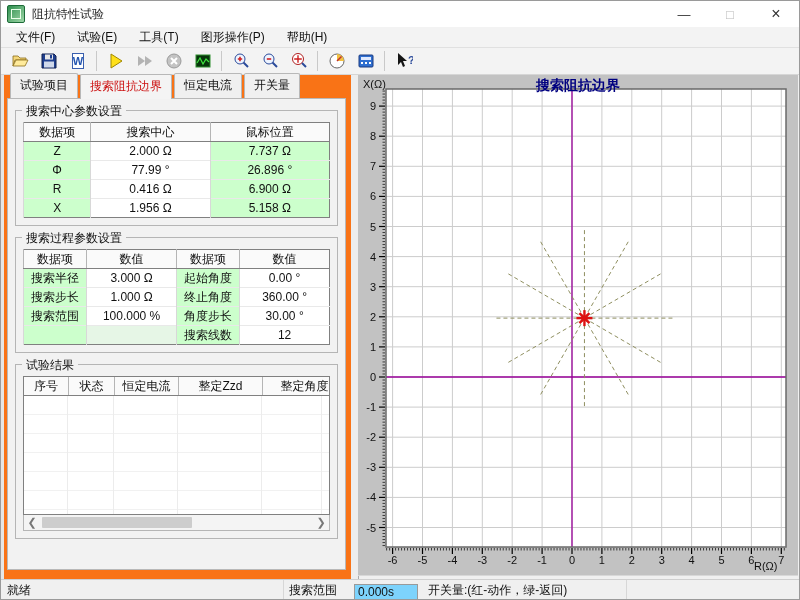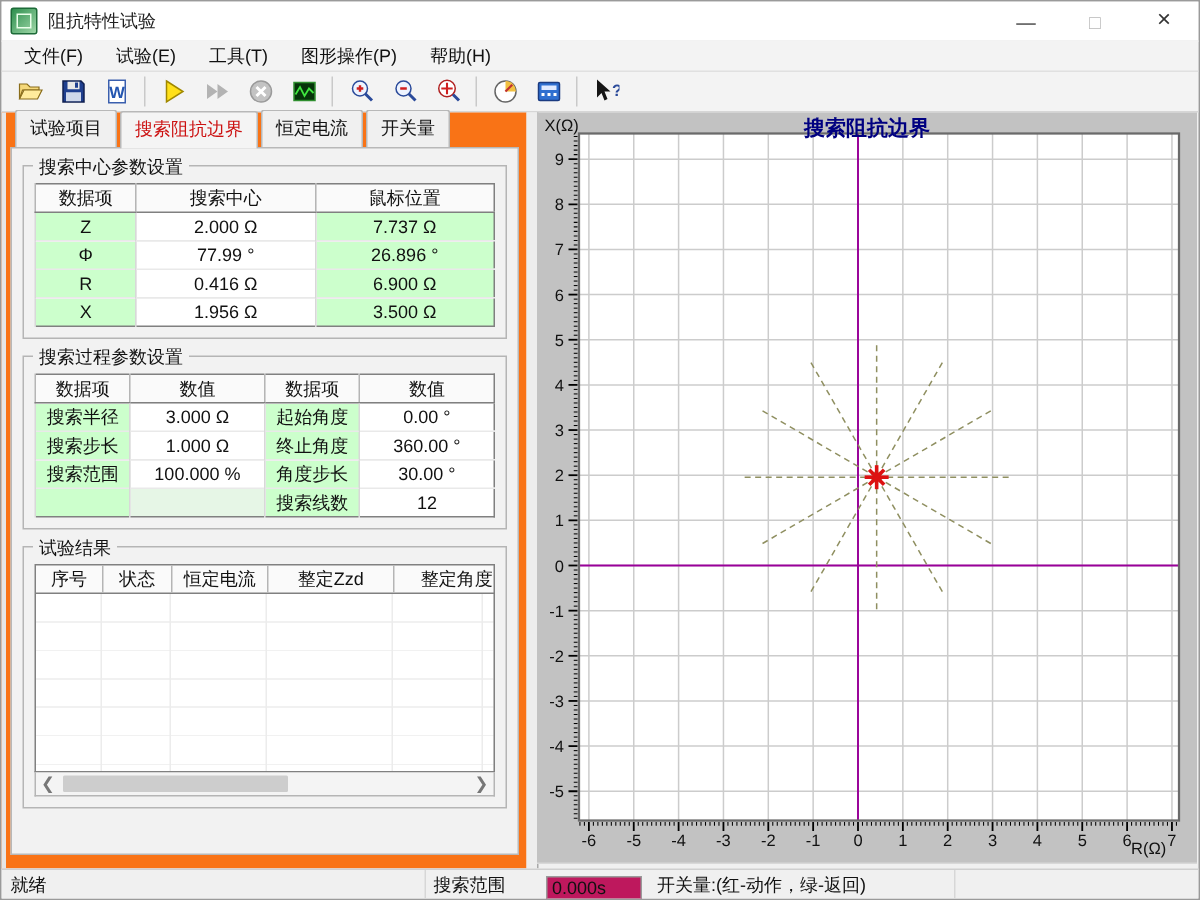--- a/index.html
+++ b/index.html
@@ -62,21 +62,21 @@
   .chart-panel{position:absolute;left:357px;top:74px;width:440px;height:500px;background:#c2c2c2;border-bottom:1px solid #d8d8d8;}
   .chart-title{position:absolute;left:0;top:2px;width:100%;text-align:center;color:#000080;font-weight:bold;font-size:14px;}
   .ylabel{position:absolute;left:5px;top:3px;font-size:11px;color:#111;}
   .xlabel{position:absolute;left:396px;top:485px;font-size:11px;color:#111;}
   #impedance-svg{position:absolute;left:0;top:0;}
 
   
   .statusbar{position:absolute;left:0;top:578px;width:100%;height:20px;background:#f0f0f0;border-top:1px solid #cfcfcf;display:flex;align-items:flex-end;}
   .sseg{height:100%;display:flex;align-items:center;box-sizing:border-box;}
   .ssep{width:1px;height:100%;background:#d7d7d7;}
-  .runtime-box{width:64px;height:16px;background:#be185d;border:1px solid #9a9a9a;display:flex;align-items:center;padding-left:3px;box-sizing:border-box;margin-left:20px;}
+  .runtime-box{width:64px;height:16px;background:#7dd3fc;border:1px solid #9a9a9a;display:flex;align-items:center;padding-left:3px;box-sizing:border-box;margin-left:10px;}
 </style>
 </head>
 <body>
 
 <div id="app">
 
   <div class="titlebar">
     <div class="appicon"></div>
     <div class="title-text">阻抗特性试验</div>
     <div class="wincontrols">
@@ -221,21 +221,21 @@
             <td class="green">26.896  °</td>
           </tr>
           <tr>
             <td class="green">R</td>
             <td>0.416  Ω</td>
             <td class="green">6.900  Ω</td>
           </tr>
           <tr>
             <td class="green">X</td>
             <td>1.956  Ω</td>
-            <td class="green">3.500  Ω</td>
+            <td class="green">5.158  Ω</td>
           </tr>
         </tbody>
           </table>
       </div>
 
       <div class="groupbox">
         <div class="legend">搜索过程参数设置</div>
         <table class="grid">
           <colgroup>
               <col style="width:62px">

